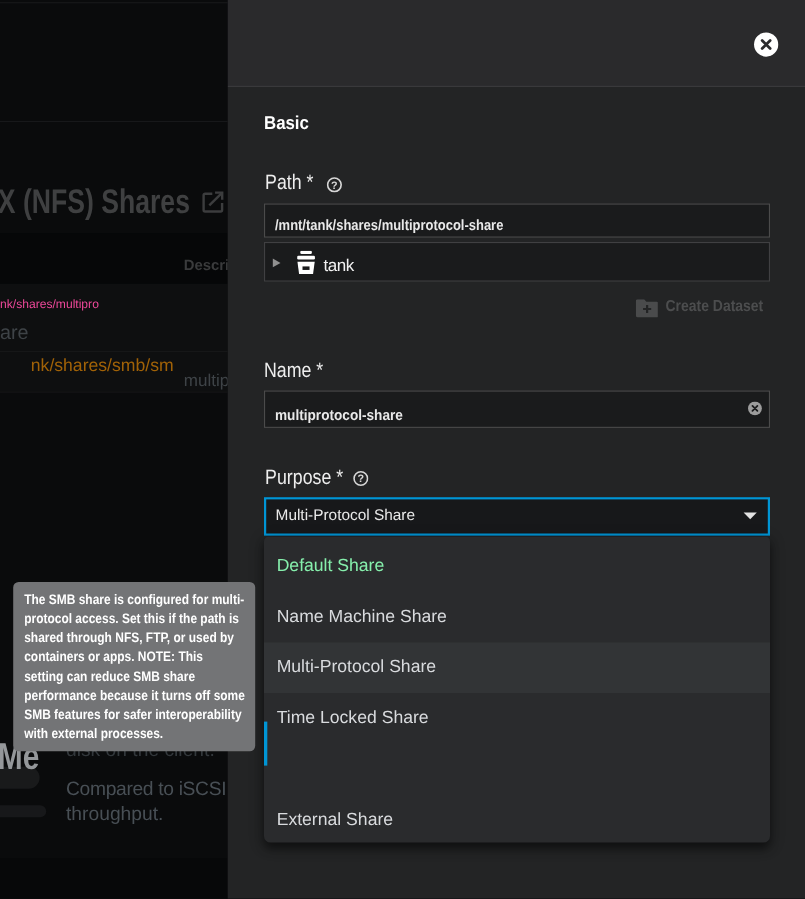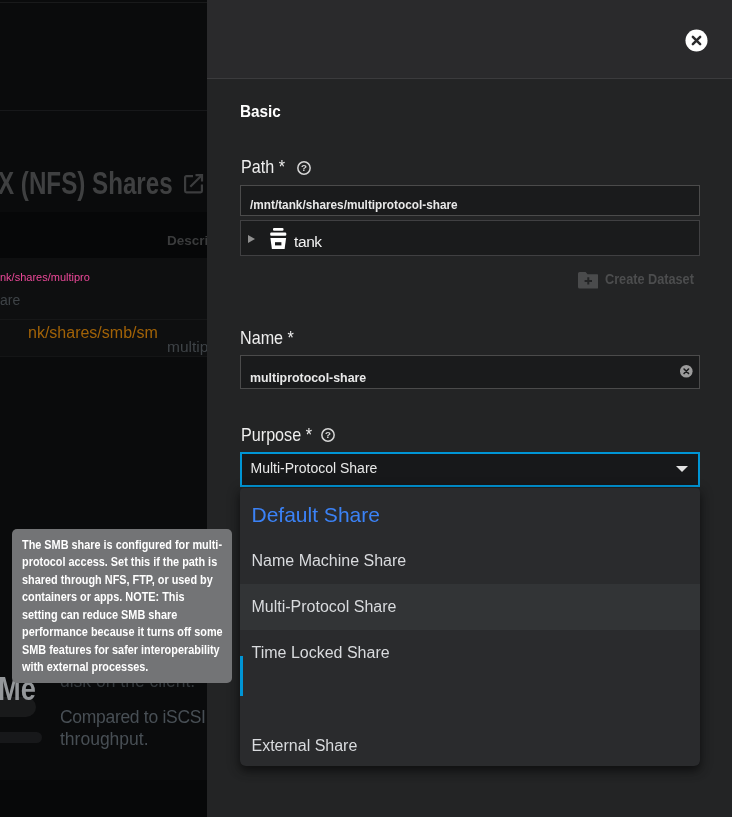--- a/index.html
+++ b/index.html
@@ -25,21 +25,21 @@
       <path fill="none" stroke="#3c3d3e" stroke-width="2.2" d="M18.6 2.5 L7.3 13.8"></path>
     </svg>
 
     <div class="abs" style="left:0;top:212px;width:207px;height:46px;background:#060708;"></div>
     <div class="t" style="left:167px;top:233.6px;font-size:13.5px;font-weight:bold;color:#3a3b3c;">Description</div>
 
     <div class="abs" style="left:0;top:258px;width:207px;height:99px;background:#0e0f10;"></div>
     <div class="abs" style="left:0;top:319px;width:207px;height:1px;background:#161718;"></div>
     <div class="abs" style="left:0;top:356px;width:207px;height:1px;background:#141516;"></div>
     <div class="t" style="left:0;top:271.5px;font-size:11px;color:#ec4899;">nk/shares/multipro</div>
-    <div class="t" style="left:0;top:292.5px;font-size:14px;color:#3e4347;">are</div>
+    <div class="t" style="left:0;top:292.5px;font-size:18px;color:#3e4347;">are</div>
     <div class="t" style="left:0;top:325.3px;font-size:16px;color:#a16207;margin-left:28px;">nk/shares/smb/sm</div>
     <div class="t" style="left:167px;top:338.5px;font-size:15.5px;color:#3e4347;">multiprotocol</div>
 
     <div class="abs" style="left:-14px;top:697px;width:50px;height:20px;border-radius:10px;background:#191a1b;"></div>
     <div class="t cx" style="left:-2px;top:671px;font-size:34px;font-weight:bold;color:#94979a;transform:scaleX(0.8);">Me</div>
     <div class="t" style="left:60px;top:673.2px;font-size:17.5px;color:#33383c;">disk on the client.</div>
     <div class="t" style="left:60px;top:708.7px;font-size:17.5px;letter-spacing:-0.3px;color:#484f55;">Compared to iSCSI,</div>
     <div class="t" style="left:60px;top:730.7px;font-size:17.5px;color:#484f55;text-align:right;">throughput.</div>
     <div class="abs" style="left:-8px;top:732px;width:50px;height:11px;border-radius:6px;background:#17181a;"></div>
     <div class="abs" style="left:0;top:780px;width:207px;height:37px;background:#070809;"></div>
@@ -93,21 +93,21 @@
       <circle cx="7.5" cy="7.5" r="6.6" fill="none" stroke="#d6d6d6" stroke-width="1.6"></circle>
       <text x="7.5" y="11.2" text-anchor="middle" font-size="10.5" font-weight="bold" fill="#d6d6d6">?</text>
     </svg>
     <div class="abs" style="left:33px;top:452px;width:460px;height:35px;background:#17181a;border:2px solid #0095d5;"></div>
     <div class="t" style="left:43.5px;top:461.3px;font-size:14px;color:#e9e9e9;">Multi-Protocol Share</div>
     <div class="abs" style="left:469.3px;top:466.1px;width:0;height:0;border-left:6.3px solid transparent;border-right:6.3px solid transparent;border-top:6.2px solid #e2e2e2;"></div>
   </div>
 
   <div class="abs" style="left:240px;top:488px;width:460px;height:278px;background:#2a2b2d;border-radius:4px 4px 6px 6px;box-shadow:0 5px 8px rgba(0,0,0,0.4), 0 3px 14px rgba(0,0,0,0.3);overflow:hidden;">
     <div class="abs" style="left:0;top:95.7px;width:460px;height:46px;background:#323436;"></div>
-    <div class="abs" style="left:11.5px;top:3.5px;width:440px;height:46.3px;line-height:46.3px;font-size:21px;color:#3b82f6;">Default Share</div>
+    <div class="abs" style="left:11.5px;top:3.5px;width:440px;height:46.3px;line-height:46.3px;font-size:16px;color:#86efac;">Default Share</div>
     <div class="abs" style="left:11.5px;top:49.8px;width:440px;height:46.3px;line-height:46.3px;font-size:16px;color:#d9dbde;">Name Machine Share</div>
     <div class="abs" style="left:11.5px;top:96.1px;width:440px;height:46.3px;line-height:46.3px;font-size:16px;color:#d9dbde;">Multi-Protocol Share</div>
     <div class="abs" style="left:11.5px;top:142.4px;width:440px;height:46.3px;line-height:46.3px;font-size:16px;color:#d9dbde;">Time Locked Share</div>
     <div class="abs" style="left:11.5px;top:235px;width:440px;height:46.3px;line-height:46.3px;font-size:16px;color:#d9dbde;">External Share</div>
   </div>
 
   <div class="abs" style="left:240px;top:656px;width:3px;height:40px;background:#0095d5;"></div>
 
   <div class="abs" style="left:12px;top:529px;width:220px;height:154px;background:#737476;border-radius:5px;overflow:hidden;">
     <div class="cx" style="position:absolute;left:9.5px;top:7.5px;width:250px;color:#ffffff;font-size:12.5px;font-weight:bold;line-height:17.5px;transform:scaleX(0.87);">

